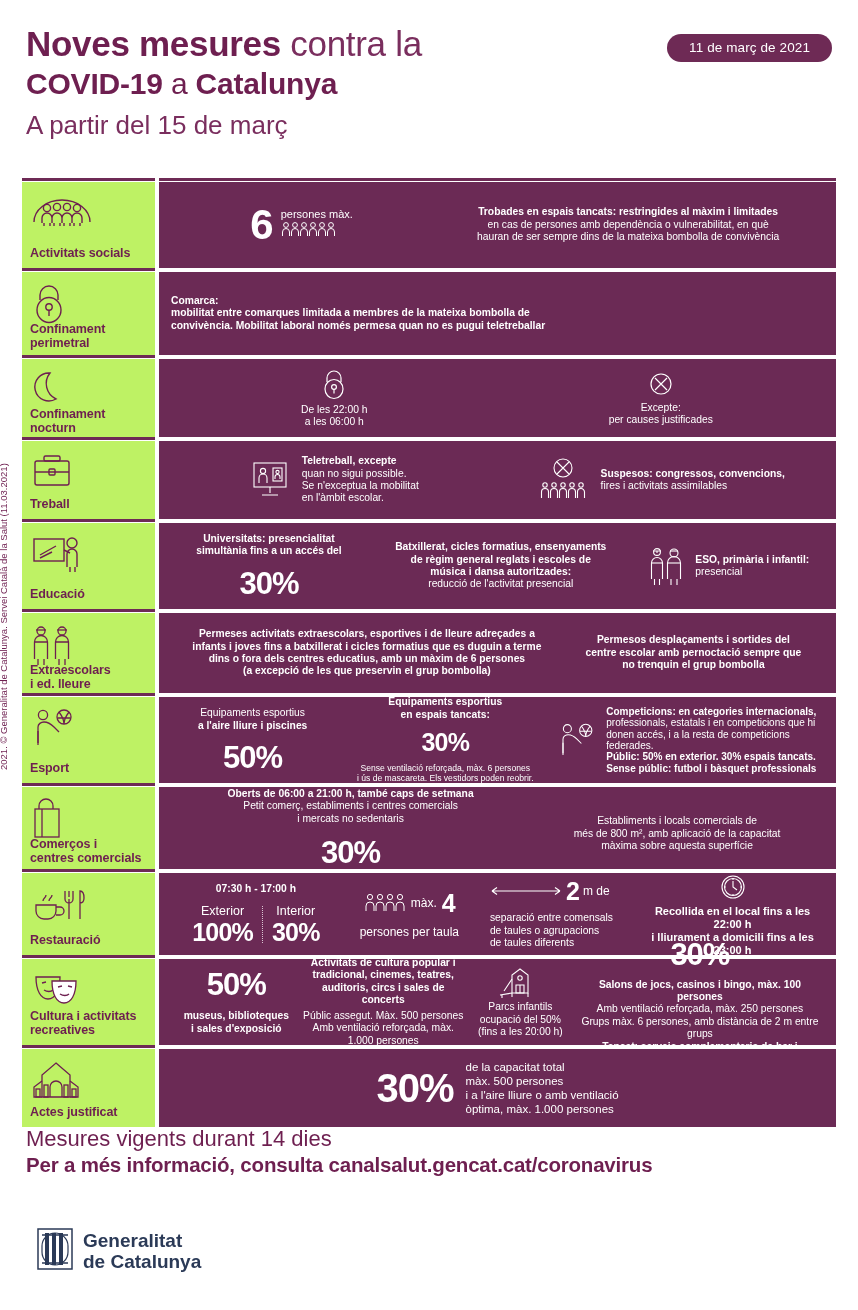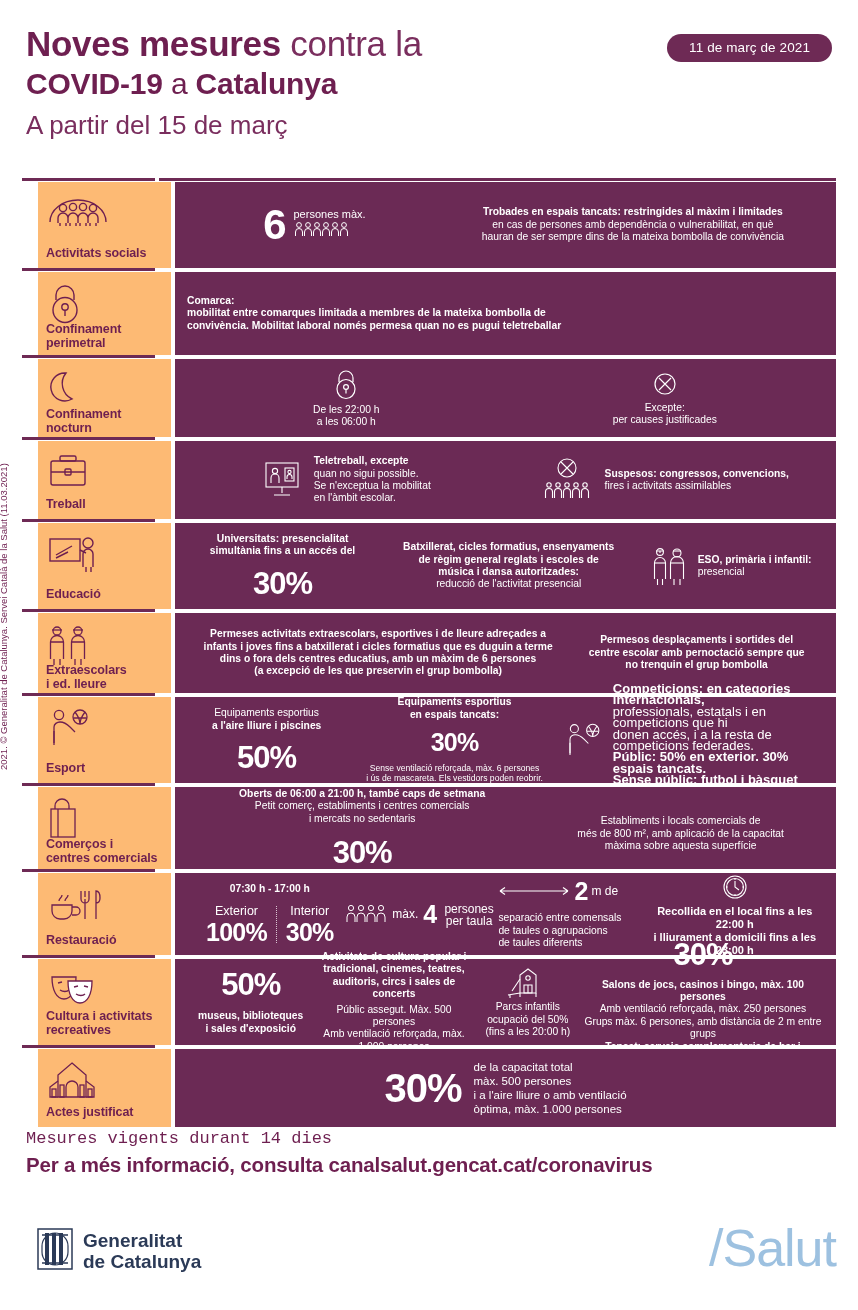--- a/index.html
+++ b/index.html
@@ -35,23 +35,23 @@
   .row:before {
     content:""; position:absolute; left:0; top:-4px; width:133px; height:3px; background:#6e2a55;
   }
   .row:after {
     content:""; position:absolute; left:137px; top:-4px; right:0; height:3px; background:#ffffff;
   }
   .row.first:after { background:#6e2a55; }
   .row.first:before { background:#6e2a55; }
 
   .label-cell {
-    width: 133px; min-width:133px; background:#fdba74;
+    width: 133px; min-width:133px; background:#bef264;
     display:flex; flex-direction:column; justify-content:space-between;
-    padding: 10px 6px 8px 8px; position:relative;margin-left:16px;
+    padding: 10px 6px 8px 8px; position:relative;
   }
   .label-icon { height: 40px; display:flex; align-items:flex-start; }
   .label-icon svg { display:block; }
   .label-text {
     color:#6e1f50; font-weight:700; font-size:12.5px; line-height:14px;
     letter-spacing:-0.1px;
   }
   .content-cell {
     flex:1; background:#6b2a55; color:#fff;
     display:flex; align-items:center;
@@ -63,21 +63,21 @@
   .txt { font-size:10.3px; line-height:12.4px; }
   .txt b { font-weight:700; }
   .big { font-weight:700; font-size:31px; line-height:31px; letter-spacing:-1px; }
   .big-sm { font-weight:700; font-size:25px; line-height:26px; letter-spacing:-0.8px;}
   .center { text-align:center; }
   .left { text-align:left; }
   .ico svg { display:block; }
 
   
   .note { position:absolute; left:26px; top:1128px; width:810px; }
-  .note-l1 { font-size:17px; color:#6e1f50; font-weight:400; line-height:22px;font-family:Liberation Mono, monospace; }
+  .note-l1 { font-size:22px; color:#6e1f50; font-weight:400; line-height:22px; }
   .note-l2 { font-size:20.5px; color:#6e1f50; font-weight:700; line-height:26px; margin-top:2px; letter-spacing:-0.2px;}
 
   
   .brand { position:absolute; left:37px; top:1228px; display:flex; align-items:center; gap:10px;}
   .brand-text { color:#2b3a57; font-weight:700; font-size:19px; line-height:21px; }
   .salut { position:absolute; right:22px; top:1222px; color:#9dc1e0; font-size:52px; font-weight:400; line-height:52px; letter-spacing:-1px;}
 
   
   .side-copy {
     position:absolute; left:-2px; top:770px;
@@ -404,21 +404,21 @@
             <svg width="42" height="40" viewBox="0 0 48 42">
                 <g fill="none" stroke="#fff" stroke-width="1.2">
               <circle cx="13" cy="8" r="4.6"></circle>
               <path d="M8 36V20c0-3 3-5 6-5 4 0 7 2 10 5l5 5"></path>
                   <path d="M8 24v14"></path>
               <circle cx="34" cy="10" r="7"></circle>
                   <path d="M29 5c3 4 5 8 5 12M39 5c-3 4-5 8-5 12M27.5 11h13"></path>
             </g>
               </svg>
           </div>
-          <div class="txt left" style="font-size:13px;line-height:11.4px">
+          <div class="txt left" style="font-size:10px;line-height:11.4px">
             <div><b>Competicions: en categories internacionals,</b></div>
             <div>professionals, estatals i en competicions que hi</div>
             <div>donen accés, i a la resta de competicions federades.</div>
             <div><b>Públic: 50% en exterior. 30% espais tancats.</b></div>
             <div><b>Sense públic: futbol i bàsquet professionals</b></div>
           </div>
         </div>
       </div>
     </div>
 
@@ -477,21 +477,21 @@
               <div class="txt" style="font-size:12.5px;line-height:15px;">Exterior</div>
               <div class="big-sm">100%</div>
             </div>
             <div style="width:0; border-left:1.5px dotted #d9c3d2; align-self:stretch; margin:2px 0;"></div>
             <div style="text-align:center; padding:0 9px;">
               <div class="txt" style="font-size:12.5px;line-height:15px;">Interior</div>
               <div class="big-sm">30%</div>
             </div>
           </div>
         </div>
-        <div class="seg" style="width:21%; justify-content:center; flex-direction:row;">
+        <div class="seg" style="width:21%; justify-content:center; flex-direction:column;">
           <div style="display:flex; align-items:center; gap:5px;">
             <div class="ico">
               <svg width="42" height="22" viewBox="0 0 42 22">
                   <g fill="none" stroke="#fff" stroke-width="1">
                 <circle cx="6" cy="5" r="2.6"></circle>
                     <circle cx="16" cy="5" r="2.6"></circle>
                     <circle cx="26" cy="5" r="2.6"></circle>
                     <circle cx="36" cy="5" r="2.6"></circle>
                 <path d="M2 19v-5a4 4 0 0 1 8 0v5M12 19v-5a4 4 0 0 1 8 0v5M22 19v-5a4 4 0 0 1 8 0v5M32 19v-5a4 4 0 0 1 8 0v5"></path>
               </g>
@@ -650,17 +650,16 @@
         </g>
         <path d="M5 7h26M5 35h26" stroke="#2b3a57" stroke-width="1.6" fill="none"></path>
       </svg>
     </div>
     <div>
       <div class="brand-text">Generalitat</div>
       <div class="brand-text">de Catalunya</div>
     </div>
   </div>
 
-  <div class="salut">/Salut</div>
 
   <div class="side-copy">2021. © Generalitat de Catalunya. Servei Català de la Salut (11.03.2021)</div>
 
 </div>
 
 </body></html>

